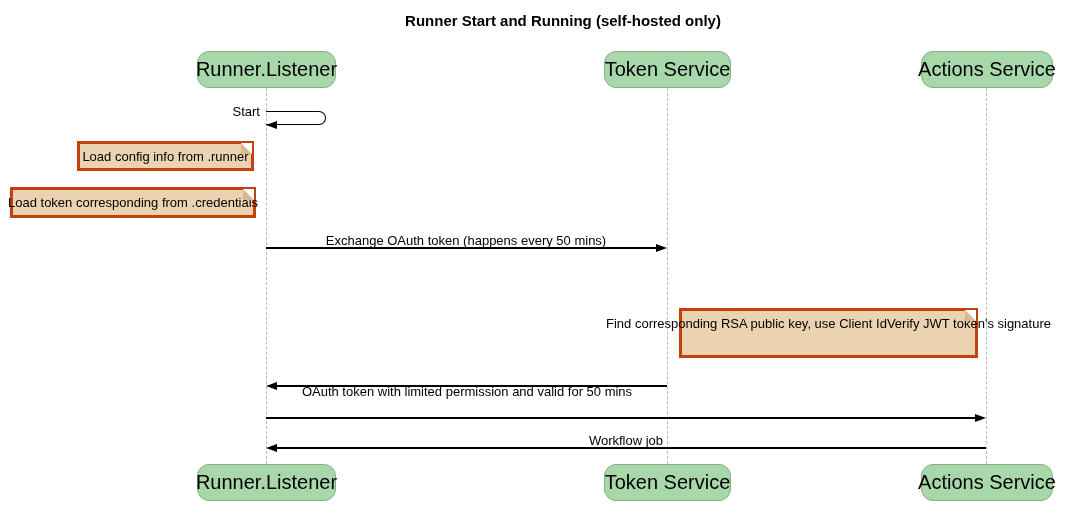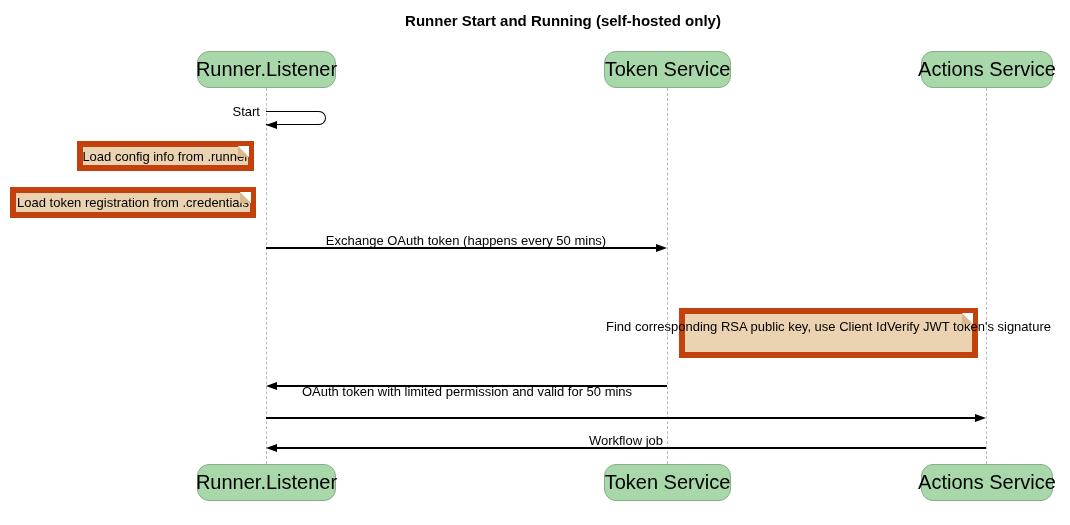--- a/index.html
+++ b/index.html
@@ -26,21 +26,21 @@
     background:#a8d7aa;
     border:1px solid #87ae89;
     border-radius:12px;
     display:flex;align-items:center;justify-content:center;
     font-size:20px;white-space:nowrap;
     box-sizing:border-box;
   }
   .note{
     position:absolute;
     background:#ebd2b0;
-    border:6px solid #c2410c;
+    border:3px solid #c2410c;
     box-sizing:border-box;
     font-size:13px;
     display:flex;align-items:center;justify-content:center;
     white-space:nowrap;
   }
   .note::after{
     content:"";position:absolute;top:-1px;right:-1px;
     width:0;height:0;border-style:solid;
     border-width:0 11px 11px 0;
     border-color:#ffffff #ffffff #d9b98b #d9b98b;
@@ -101,21 +101,21 @@
   </div>
 
   <div class="start-label">Start</div>
   <div class="self-loop"></div>
   <div class="arrow-left" style="left:266px;top:120.5px"></div>
 
   <div class="note" style="left:77px;top:141px;width:177px;height:30px">
     <span>Load config info from .runner</span>
   </div>
   <div class="note" style="left:10px;top:187px;width:246px;height:31px">
-    <span>Load token registration from .credentials</span>
+    <span>Load token corresponding from .credentials</span>
   </div>
 
   <div class="msg-label" style="left:466px;top:233px">Exchange OAuth token (happens every 50 mins)</div>
   <div class="msg-line" style="left:266px;top:247px;width:392px"></div>
   <div class="arrow-right" style="left:656px;top:243.5px"></div>
 
 
   <div class="note multiline" style="left:679px;top:308px;width:299px;height:50px">
     <span>Find corresponding RSA public key, use Client Id</span>
     <span>Verify JWT token's signature</span>

